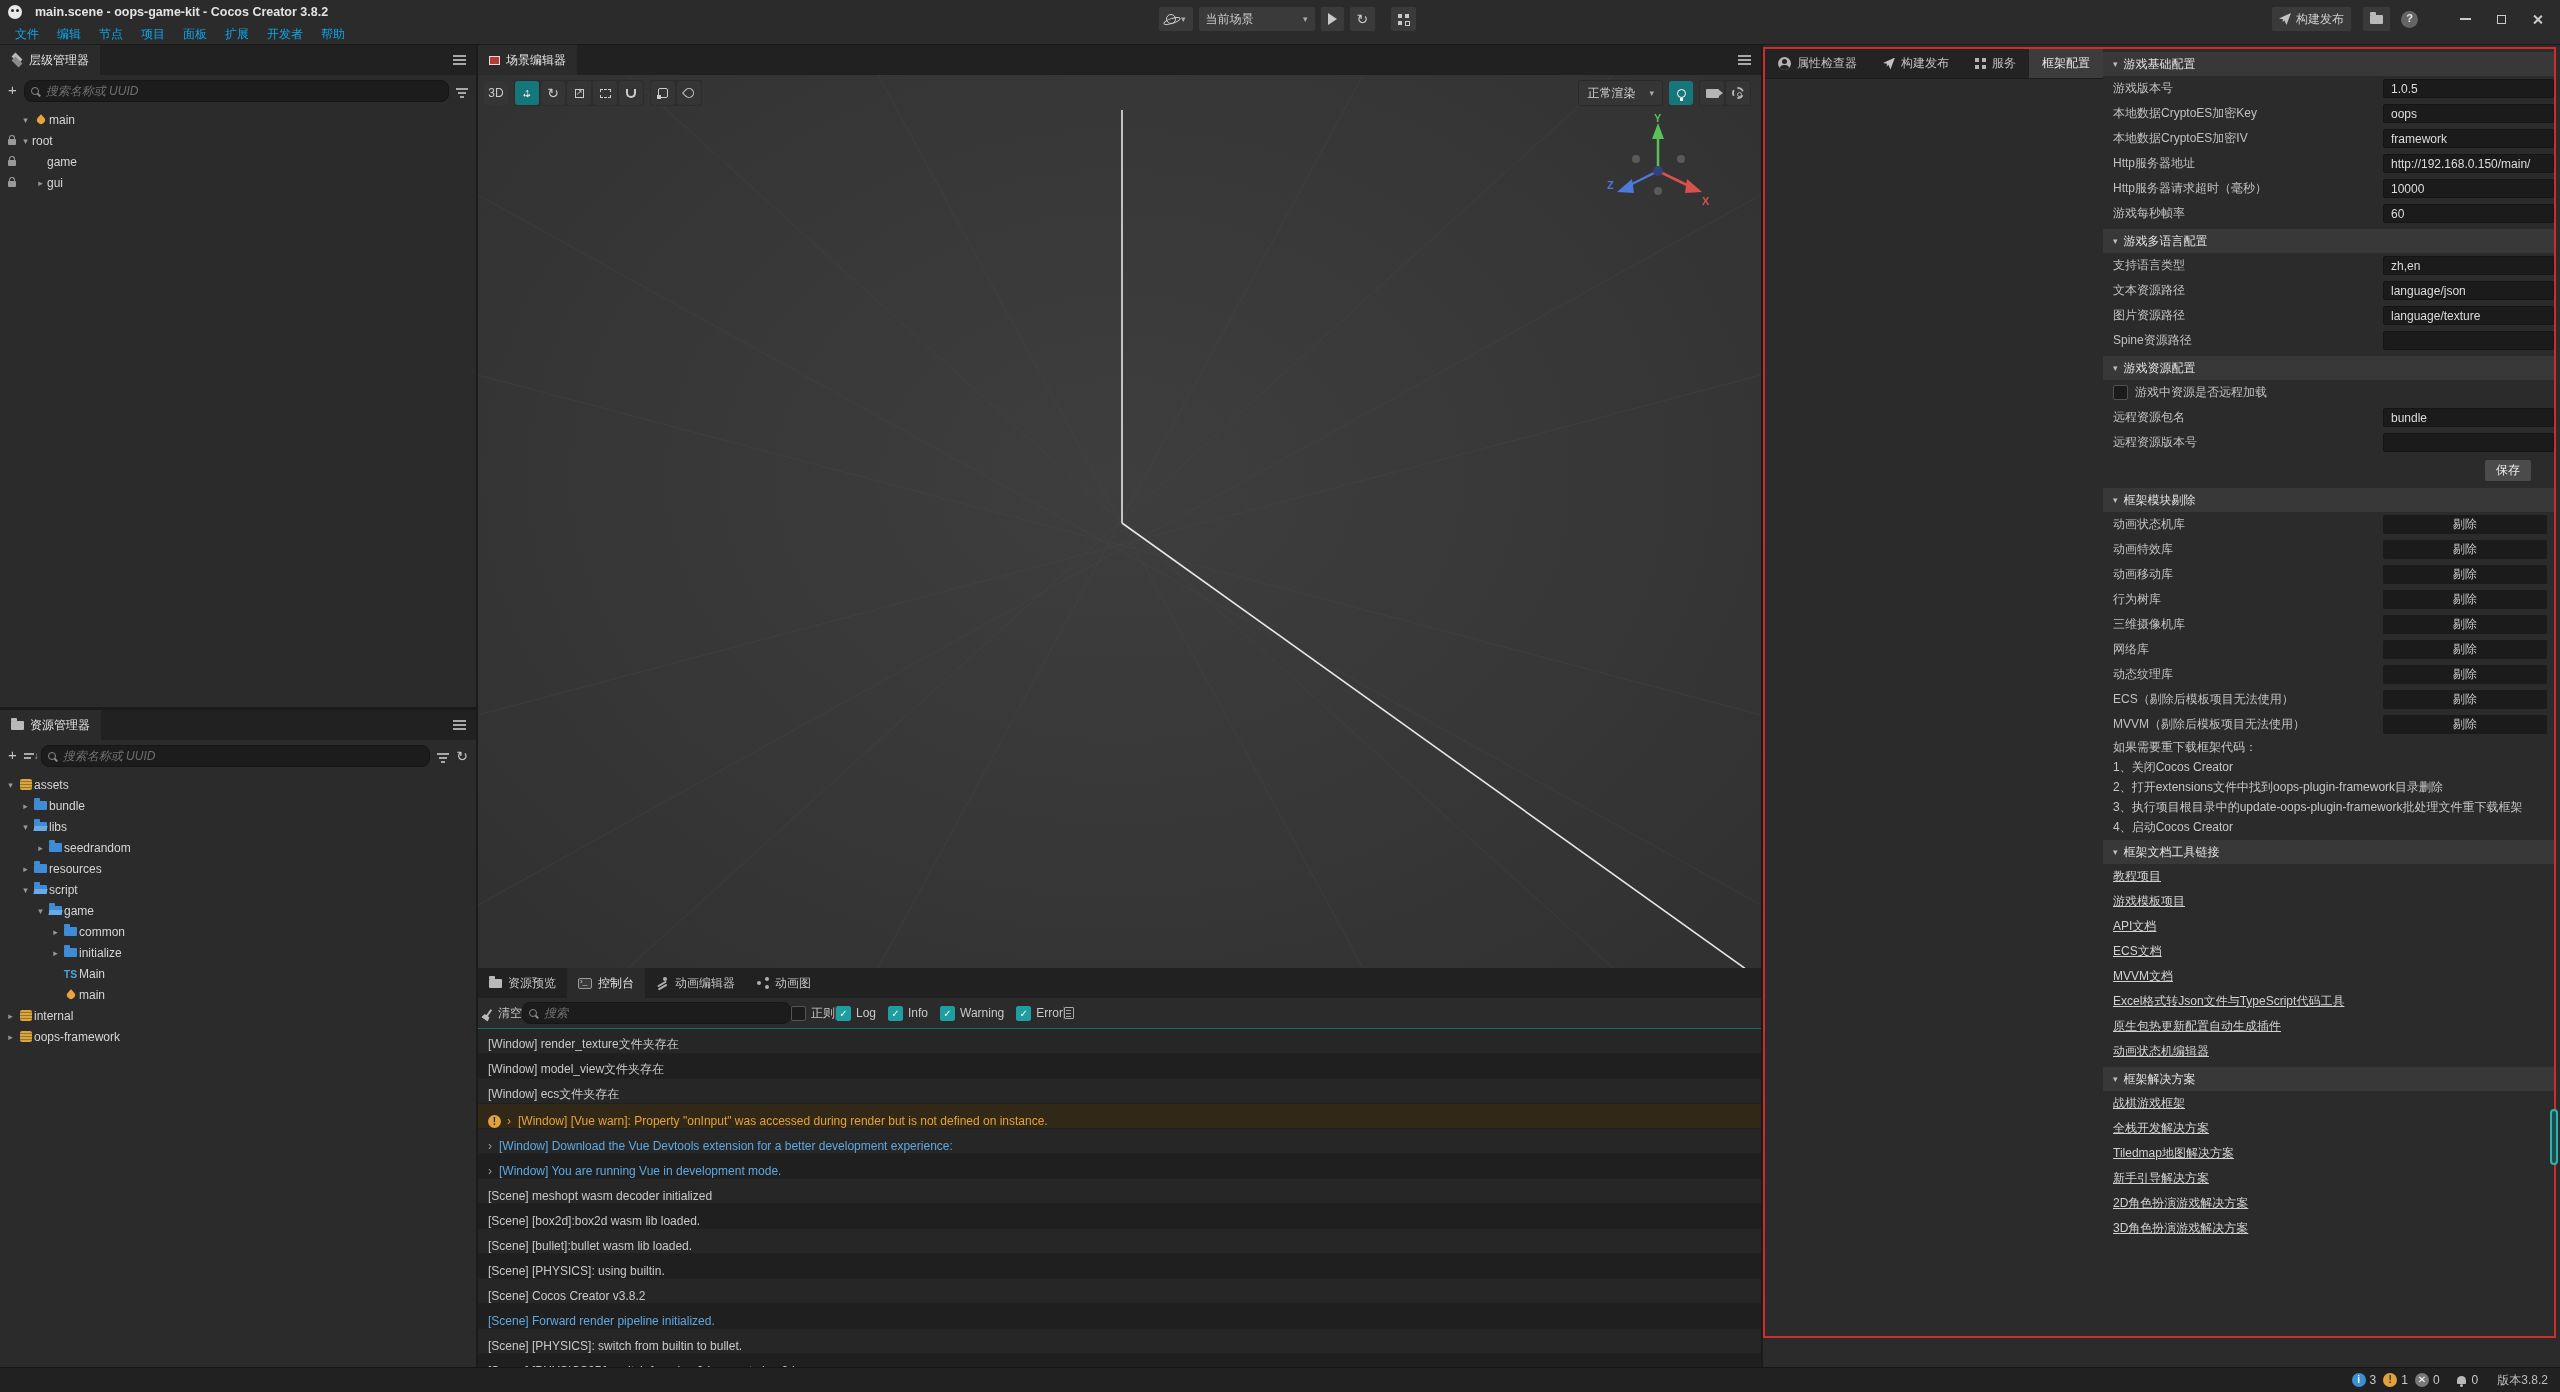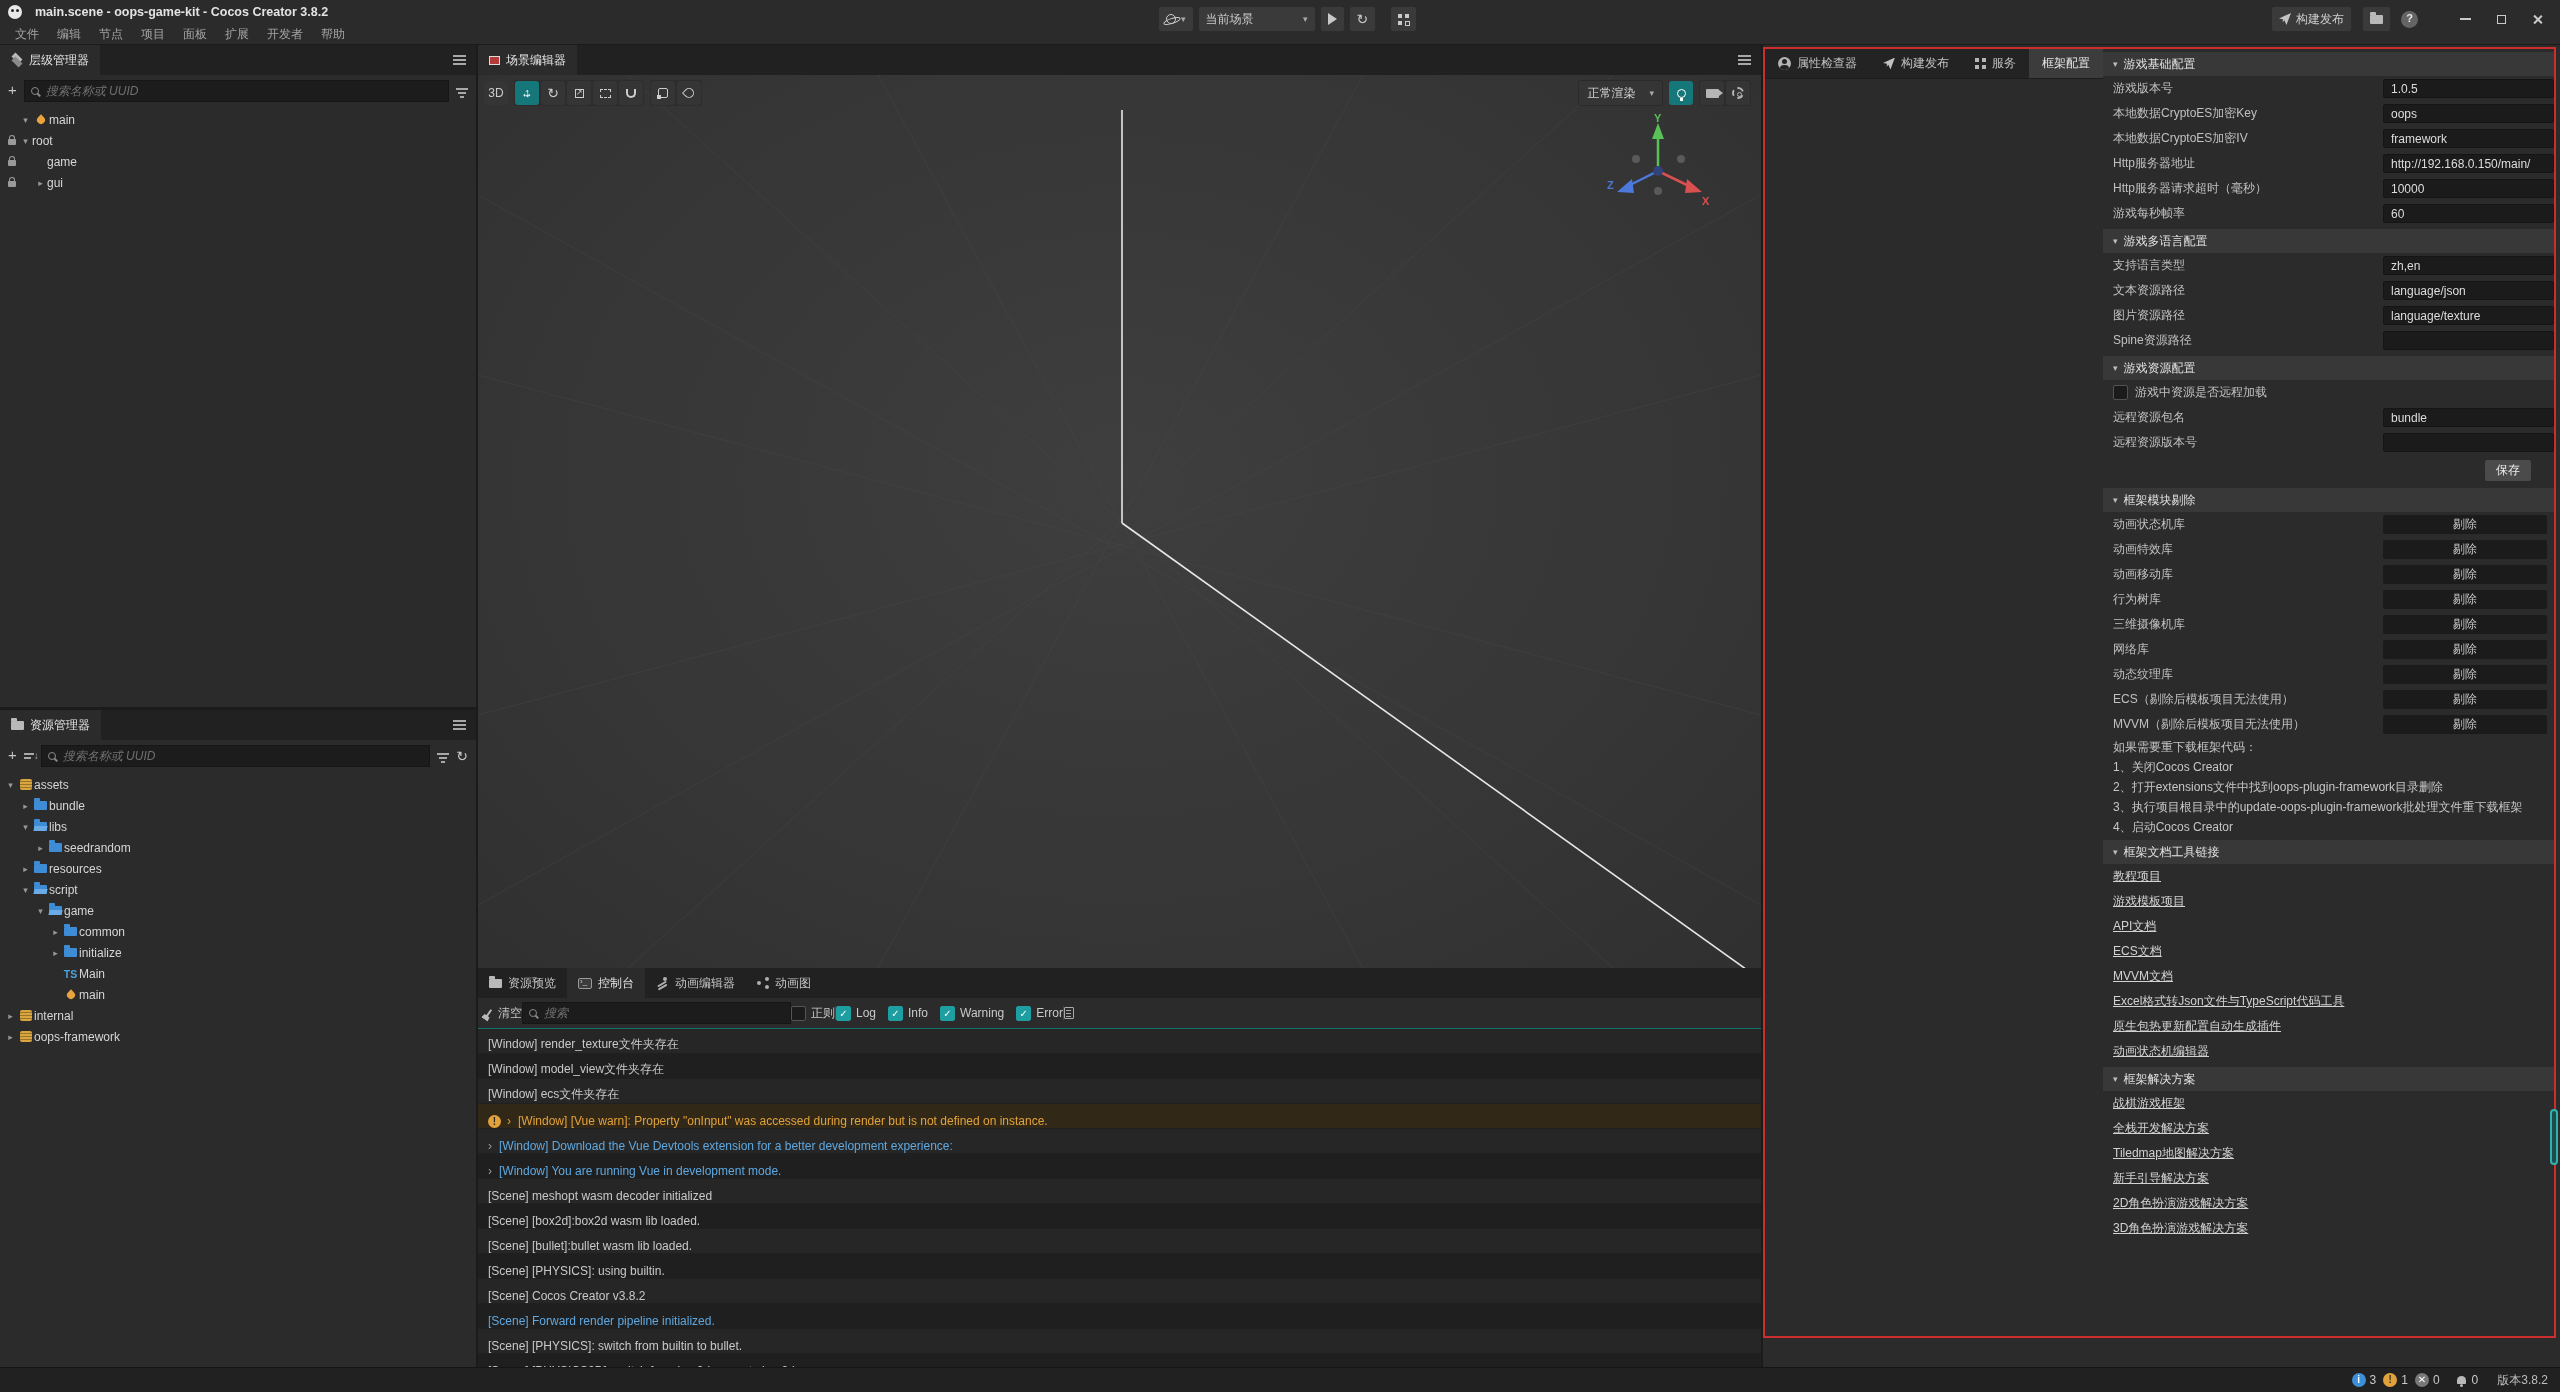--- a/index.html
+++ b/index.html
@@ -7,21 +7,21 @@
   #app{position:relative;width:2560px;height:1392px;background:#2a2a2a}
   .icon{display:inline-block;vertical-align:middle;position:relative;box-sizing:border-box;flex-shrink:0}
 
   
   .titlebar{position:relative;height:45px;background:#2b2b2b;border-bottom:1px solid #1b1b1b;box-sizing:border-box}
   .tb-top{display:flex;align-items:center;height:24px;padding-left:8px;gap:13px}
   .app-logo{width:14px;height:14px;border-radius:50%;background:#e9e9e9;position:relative}
   .app-logo::before{content:"";position:absolute;left:3px;top:4px;width:3px;height:3px;border-radius:50%;background:#2b2b2b;box-shadow:5px 0 0 #2b2b2b}
   .tb-title{color:#e3e3e3;font-weight:bold;font-size:12.5px}
   .tb-menu{display:flex;align-items:center;height:20px;padding-left:6px}
-  .tb-menu span{padding:2px 9px;color:#a3a3a3;cursor:default}
+  .tb-menu span{padding:2px 9px;color:#0ea5e9;cursor:default}
   .tb-center{position:absolute;left:1158px;top:6px;display:flex;align-items:center;gap:4px}
   .tbtn{height:24px;background:#3a3a3a;border:1px solid #2c2c2c;border-radius:3px;display:flex;align-items:center;justify-content:center;padding:0 7px;gap:5px;cursor:pointer}
   .gi-planet{width:10px;height:10px;border:1px solid #ccc;border-radius:50%}
   .gi-planet::after{content:"";position:absolute;left:-4px;top:3px;width:16px;height:4px;border:1px solid #ccc;border-radius:50%;transform:rotate(-18deg)}
   .chev{color:#aaa;font-size:9px}
   .scene-select{width:102px;justify-content:space-between}
   .gi-play{width:0;height:0;border-left:9px solid #c9c9c9;border-top:6px solid transparent;border-bottom:6px solid transparent}
   .gi-refresh::before{content:"↻";color:#c9c9c9;font-size:14px;line-height:1}
   .gi-qr{width:11px;height:11px}
   .gi-qr::before{content:"";position:absolute;width:4px;height:4px;background:#c9c9c9;box-shadow:7px 0 0 #c9c9c9,0 7px 0 #c9c9c9}
@@ -46,21 +46,21 @@
   .center-col{flex:1;display:flex;flex-direction:column;border-right:2px solid #1b1b1b;box-sizing:border-box}
   .right-col{width:797px;position:relative;background:#2b2b2b}
 
   
   .ptabs{height:30px;background:#212121;display:flex;align-items:stretch;position:relative;flex-shrink:0}
   .ptab{display:flex;align-items:center;gap:6px;padding:0 11px;color:#c4c4c4;background:transparent;cursor:pointer}
   .ptab.active{background:#2b2b2b;color:#e4e4e4}
   .gi-menu{width:13px;height:2px;background:#a8a8a8;box-shadow:0 4px 0 #a8a8a8,0 -4px 0 #a8a8a8}
   .pmenu{position:absolute;right:10px;top:14px;cursor:pointer}
   .ptoolbar{height:32px;display:flex;align-items:center;padding:0 8px;gap:7px;background:#2b2b2b;flex-shrink:0}
-  .searchbox{flex:1;height:20px;background:#1c1c1c;border:1px solid #161616;border-radius:0;display:flex;align-items:center;padding:0 6px;gap:5px}
+  .searchbox{flex:1;height:20px;background:#1c1c1c;border:1px solid #161616;border-radius:8px;display:flex;align-items:center;padding:0 6px;gap:5px}
   .searchbox input{flex:1;background:transparent;border:none;outline:none;color:#ddd;font:italic 12px "Liberation Sans",sans-serif}
   .searchbox input::placeholder{color:#6f6f6f}
   .gi-search{width:8px;height:8px;border:1.5px solid #8a8a8a;border-radius:50%}
   .gi-search::after{content:"";position:absolute;width:4px;height:1.5px;background:#8a8a8a;transform:rotate(45deg);right:-3px;bottom:-1px}
   .gi-plus::before{content:"+";color:#c4c4c4;font-size:15px;line-height:12px}
   .gi-filter{width:12px;height:2px;background:#a8a8a8;margin-top:-4px}
   .gi-filter::before{content:"";position:absolute;left:2px;top:4px;width:8px;height:2px;background:#a8a8a8}
   .gi-filter::after{content:"";position:absolute;left:4px;top:8px;width:4px;height:2px;background:#a8a8a8}
   .gi-sort{width:10px;height:2px;background:#a8a8a8;margin-top:-4px}
   .gi-sort::before{content:"";position:absolute;left:0;top:4px;width:7px;height:2px;background:#a8a8a8}

